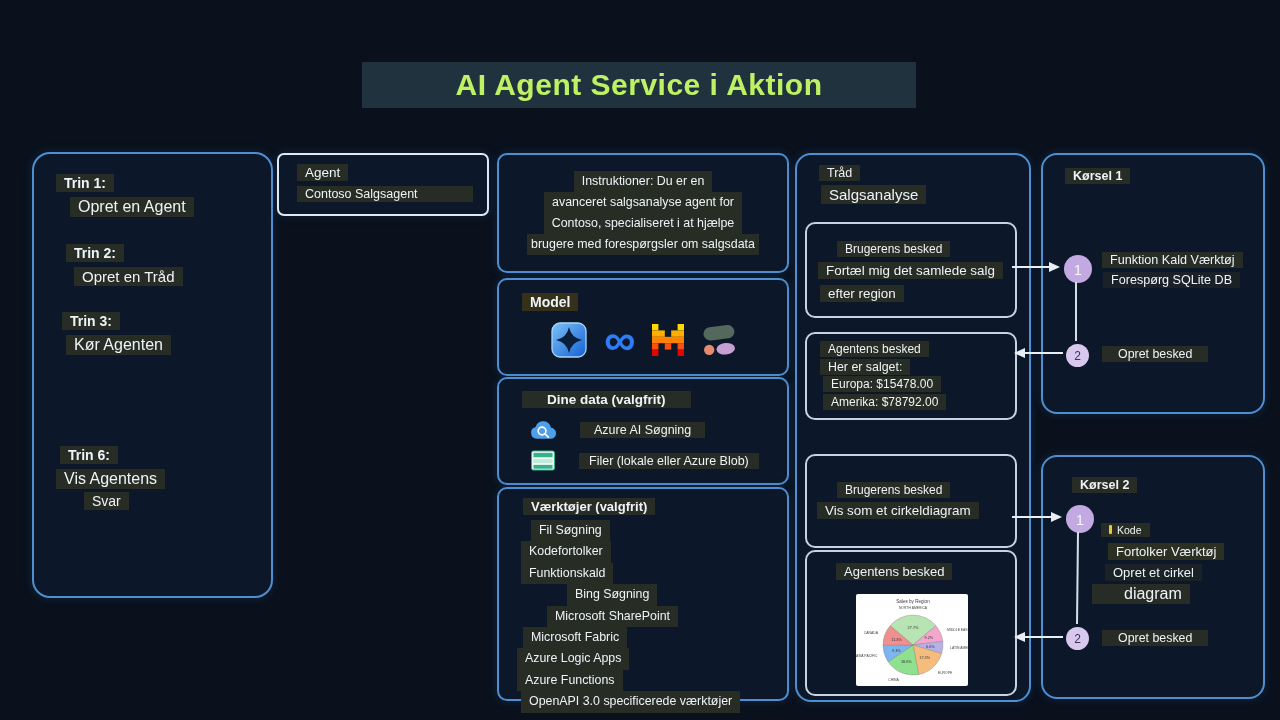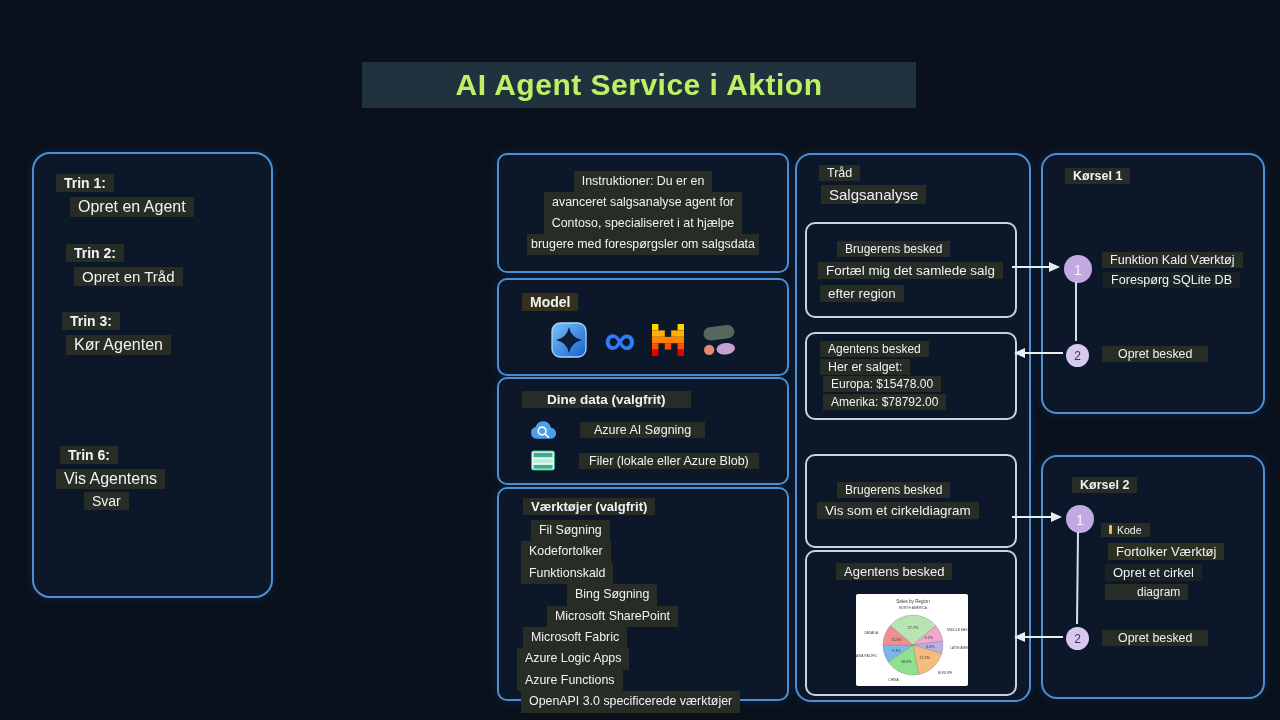--- a/index.html
+++ b/index.html
@@ -47,20 +47,24 @@
       <span class="hl step-label">Trin 3:</span><br>
       <span class="hl step-text" style="margin-left:4px;margin-top:5px;">Kør Agenten</span>
     </div>
     <div class="abs" style="left:22px;top:292px;">
       <span class="hl step-label" style="margin-left:4px;">Trin 6:</span><br>
       <span class="hl step-text" style="margin-top:5px;">Vis Agentens</span><br>
       <span class="hl" style="font-size:14px;margin-left:28px;margin-top:3px;">Svar</span>
     </div>
   </div>
 
+  <div class="panel panel-sm" style="left:277px;top:153px;width:208px;height:59px;border-color:#dfe9f2;border-radius:7px;">
+    <span class="hl abs" style="left:18px;top:9px;font-size:13.5px;">Agent</span>
+    <span class="hl abs" style="left:18px;top:31px;font-size:12.5px;width:160px;">Contoso Salgsagent</span>
+  </div>
 
   <div class="panel panel-sm" style="left:497px;top:153px;width:288px;height:116px;">
     <div class="abs" style="left:0;top:16px;width:100%;text-align:center;line-height:19px;font-size:12.4px;">
       <span class="hl">Instruktioner: Du er en</span><br>
       <span class="hl">avanceret salgsanalyse agent for</span><br>
       <span class="hl">Contoso, specialiseret i at hjælpe</span><br>
       <span class="hl" style="padding:1px 4px;">brugere med forespørgsler om salgsdata</span>
     </div>
   </div>
 
@@ -203,21 +207,21 @@
   </div>
 
   <div class="panel" style="left:1041px;top:455px;width:220px;height:240px;">
     <span class="hl abs" style="left:29px;top:20px;font-size:12.5px;font-weight:600;">Kørsel 2</span>
     <div class="circle c-big" style="left:23px;top:48px;">
         <span>1</span>
       </div>
     <span class="hl abs" style="left:58px;top:66px;font-size:10.5px;"><span class="kode-tick"></span><span>Kode</span></span>
     <span class="hl abs" style="left:65px;top:86px;font-size:13px;background:#2c3023;">Fortolker Værktøj</span>
     <span class="hl abs" style="left:62px;top:107px;font-size:13px;background:rgba(39,44,37,.55);">Opret et cirkel</span>
-    <span class="hl abs" style="left:62px;top:127px;font-size:12px;padding-left:32px;">diagram</span>
+    <span class="hl abs" style="left:49px;top:127px;font-size:16px;padding-left:32px;">diagram</span>
     <div class="circle c-small" style="left:23px;top:170px;">
         <span>2</span>
       </div>
     <span class="hl abs" style="left:59px;top:173px;font-size:12.4px;padding:1px 16px;">Opret besked</span>
   </div>
 
   <svg class="overlay" width="1280" height="720">
     <g stroke="#e9eef5" stroke-width="2" fill="#e9eef5">
       <line x1="1012" y1="267" x2="1049" y2="267"></line>
       <polygon points="1049,262 1060,267 1049,272" stroke="none"></polygon>

